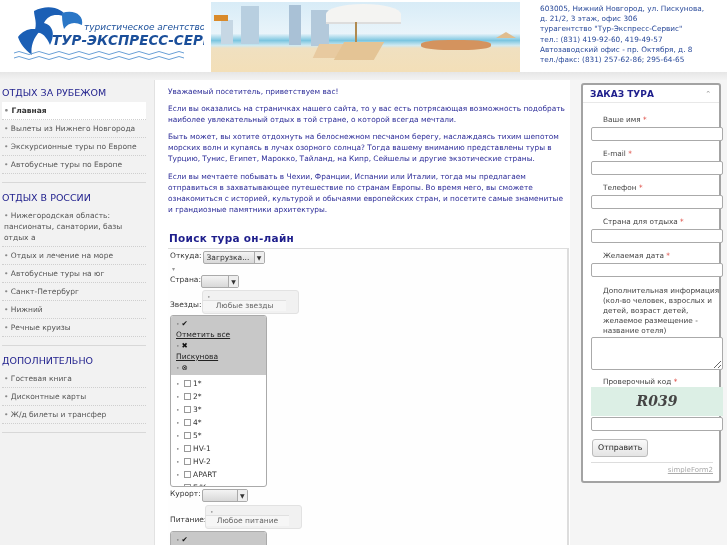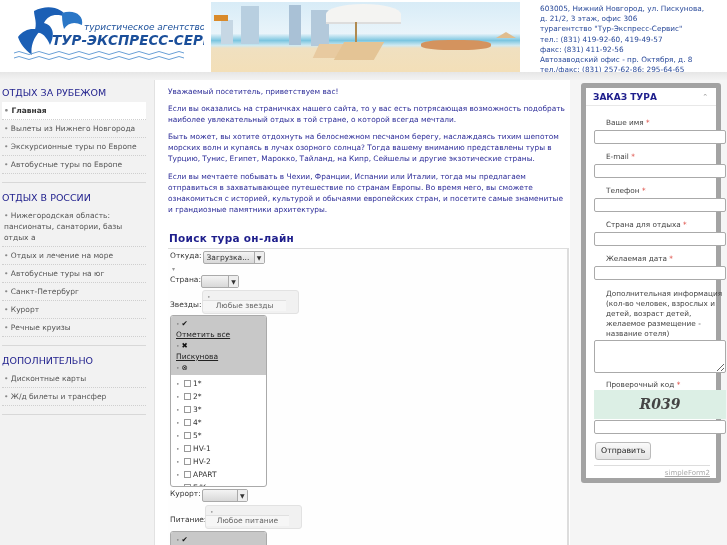--- a/index.html
+++ b/index.html
@@ -28,21 +28,21 @@
 .msel .lab{position:absolute;left:0;right:12px;bottom:2px;text-align:center;background:#f6f6f6;border-top:1px solid #e0e0e0;line-height:10px}
 .dd{position:absolute;left:2px;width:97px;border:1px solid #aaa;border-radius:3px;background:#fff;overflow:hidden}
 .dd .tools{background:#c8c8c8;padding:2px 0 2px 5px}
 .dd .tools div{font-size:7.5px;line-height:11px;color:#111}
 .dd .tools u{font-weight:normal;color:#222;}
 .dd ul{list-style:none;padding:2px 0 2px 5px}
 .dd li{font-size:7.5px;line-height:13px;color:#333;display:flex;align-items:center}
 .dd li .bul{color:#888;width:8px;font-size:6px}
 .cb{display:inline-block;width:7px;height:7px;border:1px solid #999;margin-right:2px;background:#fff}
 #rightcol{position:absolute;left:570px;top:80px;width:157px;height:465px;background:#f5f5f5}
-#orderbox{position:absolute;left:581px;top:83px;width:140px;height:400px;border:5px solid #a3a3a3;border-radius:3px;background:#fff}
+#orderbox{position:absolute;left:581px;top:83px;width:140px;height:400px;border:2px solid #a3a3a3;border-radius:3px;background:#fff}
 #orderhead{height:18px;border-bottom:1px solid #e8e8e8;padding-left:7px;line-height:18px;color:#1e1e8c;font-size:9px;font-weight:bold;position:relative}
 #orderhead .tg{position:absolute;right:8px;top:0;color:#999;font-size:7px}
 .olab{position:absolute;left:20px;font-size:7.3px;color:#444;line-height:10px}
 .olab .req{color:#d9342b}
 .oin{position:absolute;left:8px;width:132px;height:14px;border:1px solid #aaa;border-radius:2px;background:#fff}
 #captcha{position:absolute;left:8px;top:302px;width:132px;height:29px;background:#dcefe5;text-align:center;font-family:"DejaVu Serif",serif;font-size:14px;font-weight:bold;color:#444;line-height:29px;font-style:italic}
 #sendbtn{position:absolute;left:9px;top:354px;height:18px;padding:0 5px;border:1px solid #bbb;border-radius:3px;background:linear-gradient(#fafafa,#e4e4e4);font-size:7.8px;color:#222;line-height:16px}
 #sfline{position:absolute;left:8px;right:6px;top:377px;border-top:1px solid #ddd}
 #sflink{position:absolute;right:6px;top:381px;font-size:7px;color:#aaa;text-decoration:underline}
 </style>
@@ -72,21 +72,20 @@
     <div style="position:absolute;left:105px;top:42px;width:38px;height:14px;background:#e8caa0;transform:skewX(-25deg)"></div>
     <div style="position:absolute;left:128px;top:40px;width:40px;height:18px;background:#e4c495;transform:skewX(-30deg)"></div>
     <div style="position:absolute;left:210px;top:38px;width:70px;height:10px;border-radius:40%;background:#d4935e"></div>
     <div style="position:absolute;left:285px;top:30px;width:20px;height:6px;background:#e0bd8e;clip-path:polygon(0 100%,50% 0,100% 100%)"></div>
   </div>
   <div id="contacts">
     <div>603005, Нижний Новгород, ул. Пискунова,</div>
     <div>д. 21/2, 3 этаж, офис 306</div>
     <div>турагентство "Тур-Экспресс-Сервис"</div>
     <div>тел.: (831) 419-92-60, 419-49-57</div>
-    <div>факс: (831) 411-92-56</div>
     <div>Автозаводский офис - пр. Октября, д. 8</div>
     <div>тел./факс: (831) 257-62-86; 295-64-65</div>
   </div>
 </div>
 <div id="topbar"></div>
 
 <div id="leftcol">
   <div style="height:4px"></div>
   <div class="lhead">Отдых за рубежом</div>
   <ul class="lmenu">
@@ -95,26 +94,27 @@
     <li><span class="b">• </span><span>Экскурсионные туры по Европе</span></li>
     <li><span class="b">• </span><span>Автобусные туры по Европе</span></li>
   </ul>
   <div class="lsep"></div>
   <div class="lhead">Отдых в России</div>
   <ul class="lmenu">
     <li><span class="b">• </span><span>Нижегородская область: пансионаты, санатории, базы отдых а</span></li>
     <li><span class="b">• </span><span>Отдых и лечение на море</span></li>
     <li><span class="b">• </span><span>Автобусные туры на юг</span></li>
     <li><span class="b">• </span><span>Санкт-Петербург</span></li>
-    <li><span class="b">• </span><span>Курорт</span></li>
+    <li><span class="b">• </span><span>Нижний</span></li>
     <li><span class="b">• </span><span>Речные круизы</span></li>
   </ul>
   <div class="lsep"></div>
   <div class="lhead">Дополнительно</div>
   <ul class="lmenu">
+    <li><span class="b">• </span><span>Гостевая книга</span></li>
     <li><span class="b">• </span><span>Дисконтные карты</span></li>
     <li><span class="b">• </span><span>Ж/д билеты и трансфер</span></li>
   </ul>
   <div class="lsep"></div>
 </div>
 
 <div id="main">
   <p>Уважаемый посетитель, приветствуем вас!</p>
   <p>Если вы оказались на страничках нашего сайта, то у вас есть потрясающая возможность подобрать наиболее увлекательный отдых в той стране, о которой всегда мечтали.</p>
   <p>Быть может, вы хотите отдохнуть на белоснежном песчаном берегу, наслаждаясь тихим шепотом морских волн и купаясь в лучах озорного солнца? Тогда вашему вниманию представлены туры в Турцию, Тунис, Египет, Марокко, Тайланд, на Кипр, Сейшелы и другие экзотические страны.</p>

